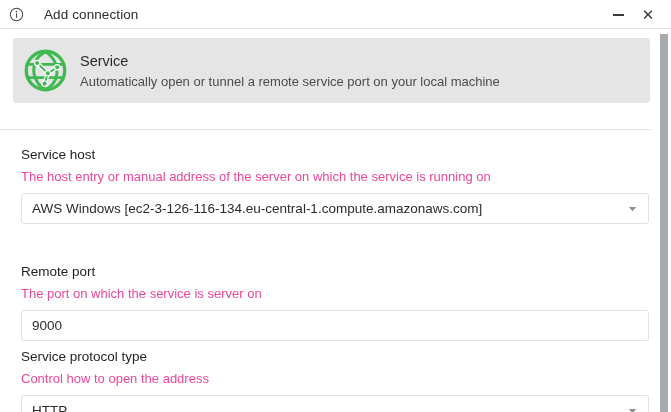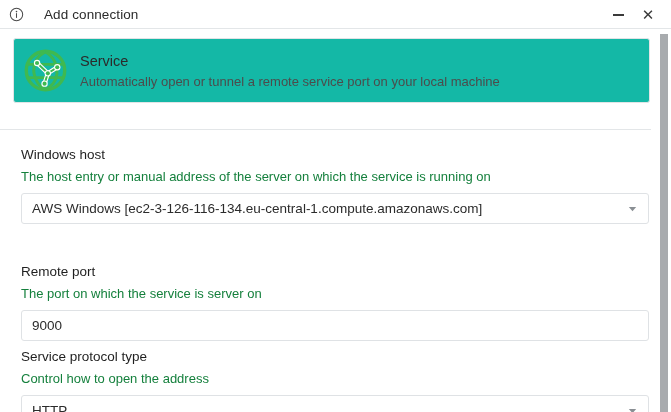--- a/index.html
+++ b/index.html
@@ -81,21 +81,21 @@
 
   
   .service-card {
     position: absolute;
     left: 13px;
     top: 9px;
     width: 637px;
     height: 65px;
     border: 1px solid #e1e4e6;
     border-radius: 3px;
-    background: #14b8a6;
+    background: #e5e5e5;
     display: flex;
     align-items: center;
     padding-left: 9px;
   }
   .service-icon {
     width: 45px;
     height: 45px;
     flex: 0 0 45px;
     display: block;
   }
@@ -125,21 +125,21 @@
   
   .field { position: absolute; left: 21px; width: 628px; }
   .field-label {
     font-size: 13.5px;
     color: #1f1f1f;
     line-height: 18px;
     margin-bottom: 4px;
   }
   .field-desc {
     font-size: 13px;
-    color: #15803d;
+    color: #ec4899;
     line-height: 17px;
     margin-bottom: 8px;
   }
   .field-input {
     position: relative;
     height: 31px;
     border: 1px solid #dfe2e5;
     border-radius: 3px;
     background: #ffffff;
     display: flex;
@@ -233,21 +233,21 @@
     </svg>
     <div class="service-text">
       <div class="service-title">Service</div>
       <div class="service-sub">Automatically open or tunnel a remote service port on your local machine</div>
     </div>
   </div>
 
   <div class="card-divider"></div>
 
   <div class="field field-host">
-    <div class="field-label">Windows host</div>
+    <div class="field-label">Service host</div>
     <div class="field-desc">The host entry or manual address of the server on which the service is running on</div>
     <div class="field-input">
       <span class="value">AWS Windows [ec2-3-126-116-134.eu-central-1.compute.amazonaws.com]</span>
       <svg class="chevron" viewBox="0 0 12 12">
         <path d="M2 4.3 L10 4.3 L6 9 Z" fill="#8a8f94"></path>
       </svg>
     </div>
   </div>
 
   <div class="field field-port">

